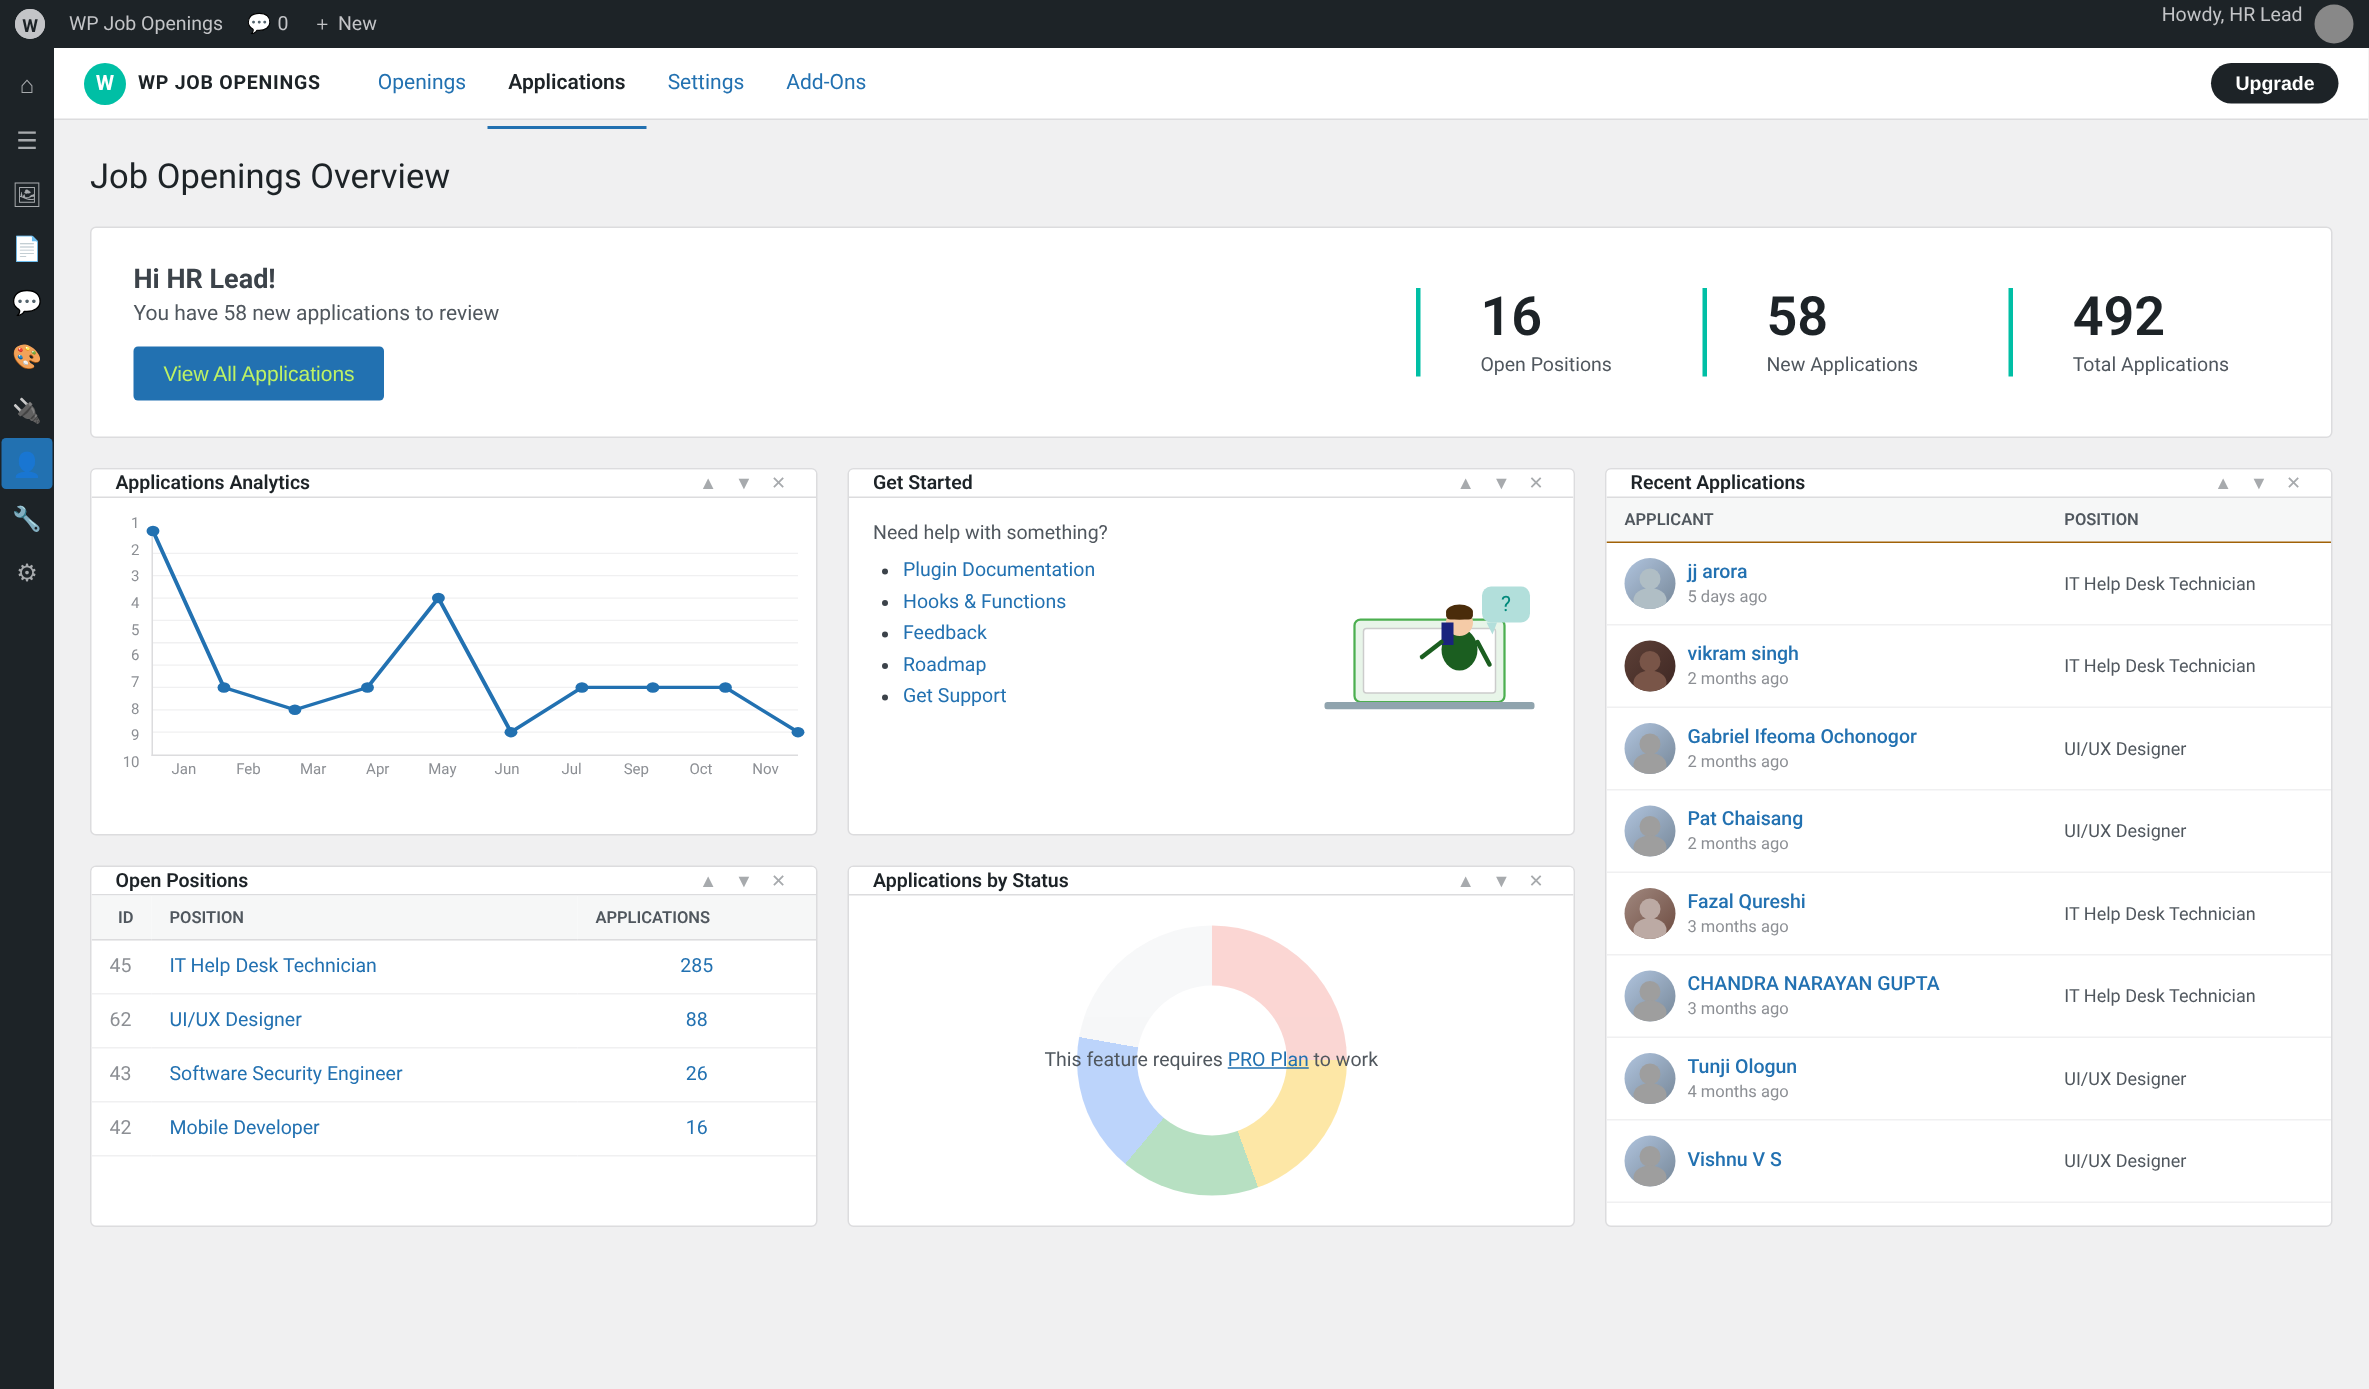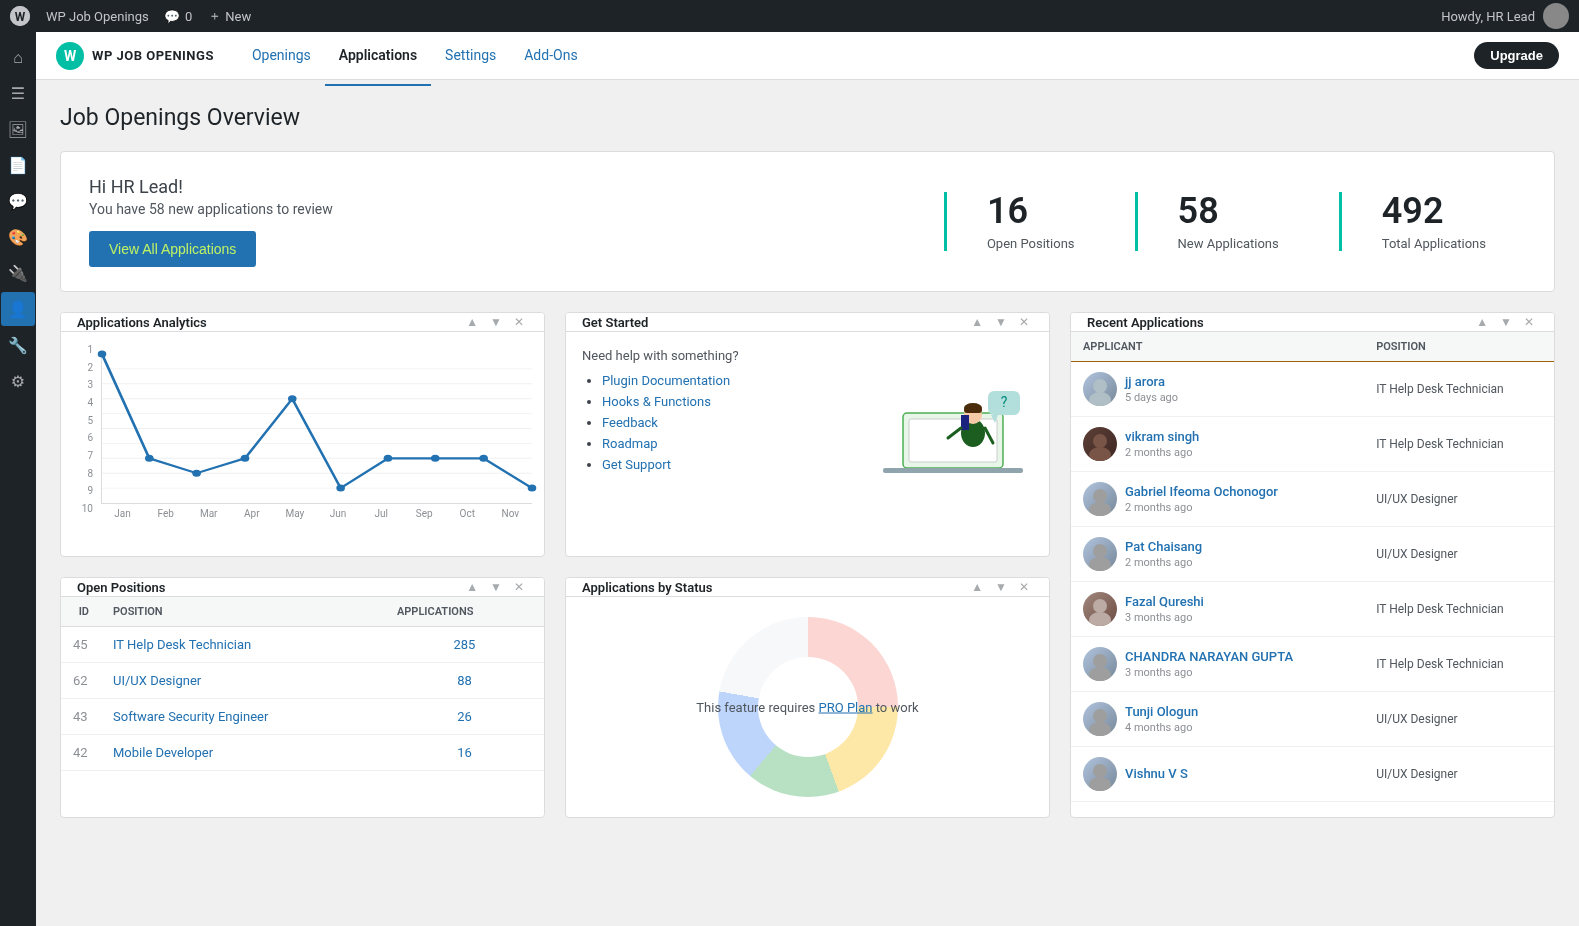--- a/index.html
+++ b/index.html
@@ -16,21 +16,21 @@
       gap: 16px;
       position: fixed;
       top: 0; left: 0; right: 0;
       z-index: 100;
     }
     .adminbar-logo { width: 20px; height: 20px; background: #c3c4c7; border-radius: 50%; }
     .adminbar-site { color: #c3c4c7; font-size: 13px; }
     .adminbar-comments { color: #c3c4c7; font-size: 13px; display: flex; align-items: center; gap: 4px; }
     .adminbar-new { color: #c3c4c7; font-size: 13px; display: flex; align-items: center; gap: 4px; cursor: pointer; }
     .adminbar-spacer { flex: 1; }
-    .adminbar-howdy { color: #c3c4c7; font-size: 13px; display: flex; align-items: center; gap: 8px; }
+    .adminbar-howdy { color: #c3c4c7; font-size: 13px; display: flex; align-items: flex-start; gap: 8px; }
     .adminbar-avatar { width: 26px; height: 26px; background: #888; border-radius: 50%; }
 
     
     #sidebar {
       position: fixed;
       top: 32px; left: 0; bottom: 0;
       width: 36px;
       background: #1d2327;
       display: flex;
       flex-direction: column;
@@ -119,21 +119,21 @@
       background: #fff;
       border: 1px solid #dcdcde;
       border-radius: 4px;
       padding: 24px 28px;
       display: flex;
       align-items: center;
       margin-bottom: 20px;
       gap: 0;
     }
     .welcome-text { flex: 1; }
-    .welcome-text h2 { font-size: 18px; font-weight: 400; margin-bottom: 4px; }
+    .welcome-text h2 { font-size: 18px; font-weight: 700; margin-bottom: 4px; }
     .welcome-text p { font-size: 14px; color: #50575e; }
     .view-apps-btn {
       background: #2271b1;
       color: #bef264;
       border: none;
       padding: 10px 20px;
       font-size: 14px;
       cursor: pointer;
       border-radius: 3px;
       margin-top: 14px;

